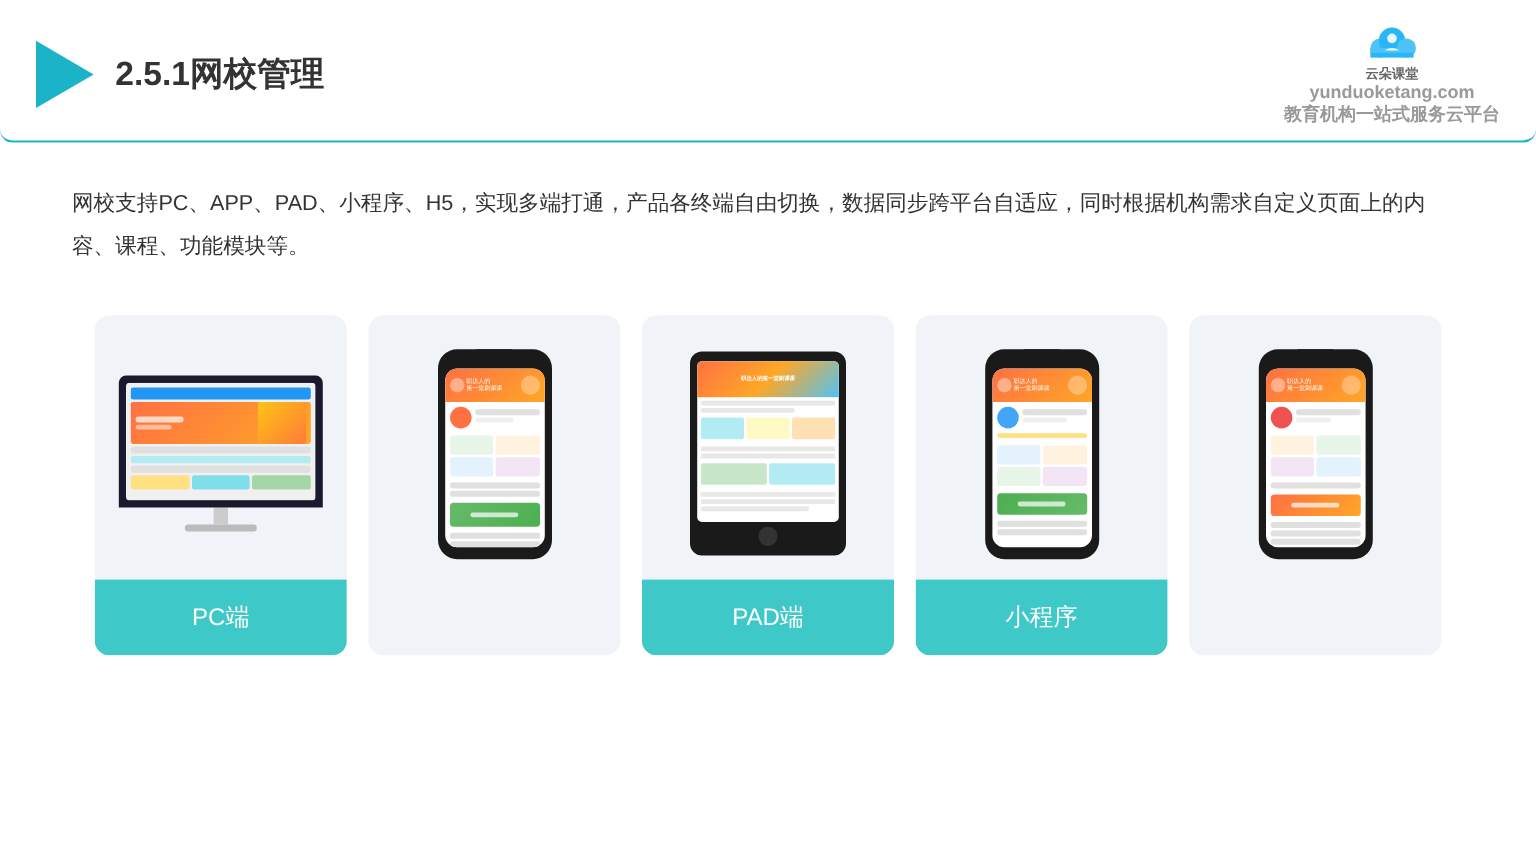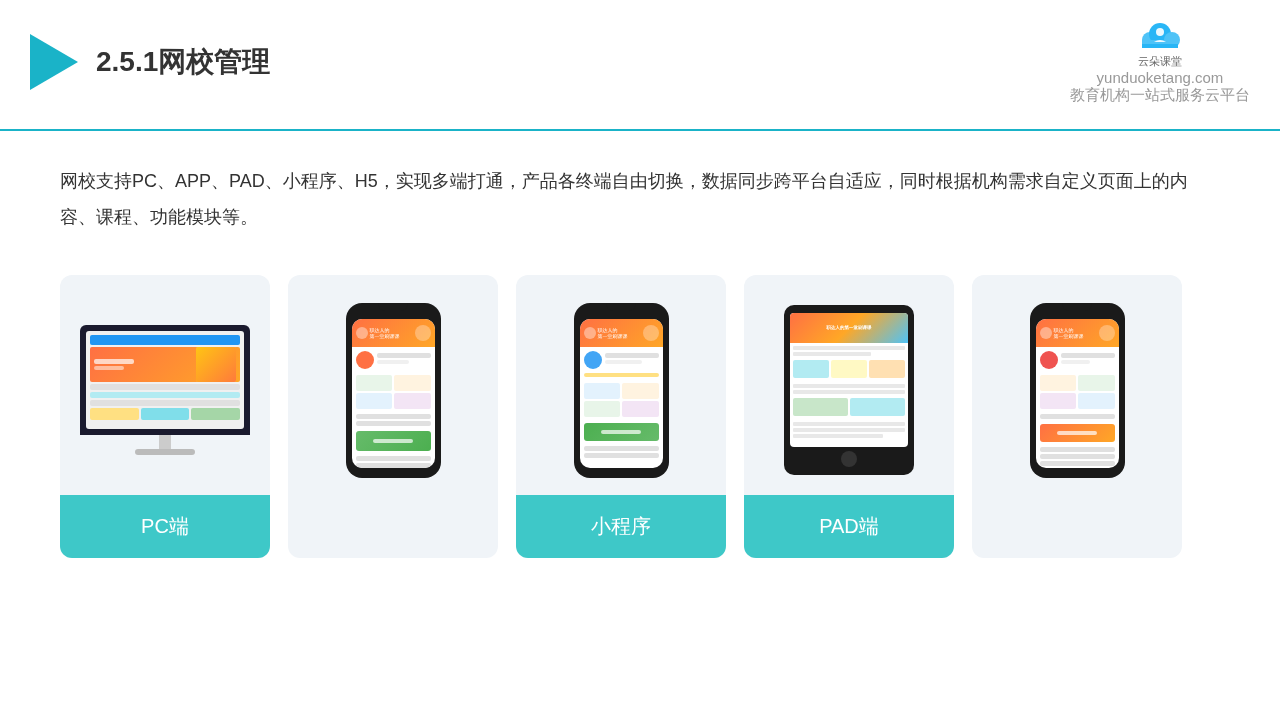--- a/index.html
+++ b/index.html
@@ -9,22 +9,23 @@
       background: #ffffff;
       font-family: 'Microsoft YaHei', 'PingFang SC', sans-serif;
       overflow: hidden;
       position: relative;
     }
 
     
     .header {
       display: flex;
       justify-content: space-between;
-      padding: 18px 30px 24px 30px;
+      padding: 18px 30px 12px 30px;
       border-bottom: 2px solid #1ab3c8;
+      border-radius: 11px;
     }
     .header-left {
       display: flex;
       align-items: center;
       gap: 18px;
     }
     .logo-triangle {
       width: 0;
       height: 0;
       border-top: 28px solid transparent;
@@ -33,20 +34,21 @@
     }
     .page-title {
       font-size: 28px;
       font-weight: 600;
       color: #333;
     }
     .header-right {
       display: flex;
       align-items: center;
       gap: 8px;
+      font-weight: bold;
     }
     .brand-logo {
       display: flex;
       flex-direction: column;
       align-items: center;
     }
     .brand-icon {
       width: 52px;
       height: 36px;
     }
@@ -67,20 +69,21 @@
       font-size: 18px;
       color: #333;
       line-height: 2;
     }
 
     
     .cards-container {
       display: flex;
       gap: 18px;
       padding: 20px 60px 30px 60px;
+      justify-content: center;
     }
 
     .card {
       background: #f0f4f8;
       border-radius: 12px;
       width: 210px;
       display: flex;
       flex-direction: column;
       align-items: center;
       overflow: hidden;
@@ -438,57 +441,20 @@
             <div class="phone-row"></div>
 
           </div>
         </div>
       </div>
     </div>
   </div>
 
   <div class="card">
     <div class="card-image-area">
-      <div class="phone-mock wide">
-        <div class="phone-notch"></div>
-        <div class="phone-screen">
-          <div class="phone-screen-header">
-            <div class="phone-header-dot"></div>
-            <div class="phone-header-text">职达人的<br>第一堂刷课课</div>
-            <div style="margin-left:auto;width:16px;height:16px;background:rgba(255,255,255,0.3);border-radius:50%"></div>
-          </div>
-          <div class="phone-body-content">
-            <div style="display:flex;gap:3px;margin-bottom:2px">
-              <div style="width:18px;height:18px;background:#42a5f5;border-radius:50%;flex-shrink:0"></div>
-              <div style="flex:1;display:flex;flex-direction:column;gap:2px;padding-top:2px">
-                <div class="phone-row"></div>
-                <div style="height:4px;background:#f0f0f0;border-radius:2px;width:70%"></div>
-              </div>
-            </div>
-            <div style="height:4px;background:#ffe082;border-radius:2px;margin-bottom:2px"></div>
-            <div class="phone-grid">
-              <div class="phone-grid-item blue"></div>
-              <div class="phone-grid-item orange"></div>
-              <div class="phone-grid-item"></div>
-              <div class="phone-grid-item purple"></div>
-            </div>
-            <div style="height:18px;background:linear-gradient(135deg,#4caf50,#66bb6a);border-radius:3px;margin-top:4px;display:flex;align-items:center;justify-content:center">
-              <div style="width:40px;height:4px;background:rgba(255,255,255,0.7);border-radius:2px"></div>
-            </div>
-            <div class="phone-row" style="margin-top:3px"></div>
-            <div class="phone-row"></div>
-          </div>
-        </div>
-      </div>
-    </div>
-    <div class="card-label">小程序</div>
-  </div>
-
-  <div class="card">
-    <div class="card-image-area">
       <div class="tablet-mock">
         <div class="tablet-screen">
           <div class="mini-banner">
             <div class="mini-banner-text">职达人的第一堂刷课课</div>
           </div>
           <div class="mini-content">
             <div class="mini-row"></div>
             <div class="mini-row" style="width:70%"></div>
             <div class="mini-cards">
               <div class="mini-card"></div>
@@ -517,20 +483,57 @@
       <div class="phone-mock wide">
         <div class="phone-notch"></div>
         <div class="phone-screen">
           <div class="phone-screen-header">
             <div class="phone-header-dot"></div>
             <div class="phone-header-text">职达人的<br>第一堂刷课课</div>
             <div style="margin-left:auto;width:16px;height:16px;background:rgba(255,255,255,0.3);border-radius:50%"></div>
           </div>
           <div class="phone-body-content">
             <div style="display:flex;gap:3px;margin-bottom:2px">
+              <div style="width:18px;height:18px;background:#42a5f5;border-radius:50%;flex-shrink:0"></div>
+              <div style="flex:1;display:flex;flex-direction:column;gap:2px;padding-top:2px">
+                <div class="phone-row"></div>
+                <div style="height:4px;background:#f0f0f0;border-radius:2px;width:70%"></div>
+              </div>
+            </div>
+            <div style="height:4px;background:#ffe082;border-radius:2px;margin-bottom:2px"></div>
+            <div class="phone-grid">
+              <div class="phone-grid-item blue"></div>
+              <div class="phone-grid-item orange"></div>
+              <div class="phone-grid-item"></div>
+              <div class="phone-grid-item purple"></div>
+            </div>
+            <div style="height:18px;background:linear-gradient(135deg,#4caf50,#66bb6a);border-radius:3px;margin-top:4px;display:flex;align-items:center;justify-content:center">
+              <div style="width:40px;height:4px;background:rgba(255,255,255,0.7);border-radius:2px"></div>
+            </div>
+            <div class="phone-row" style="margin-top:3px"></div>
+            <div class="phone-row"></div>
+          </div>
+        </div>
+      </div>
+    </div>
+    <div class="card-label">小程序</div>
+  </div>
+
+  <div class="card">
+    <div class="card-image-area">
+      <div class="phone-mock wide">
+        <div class="phone-notch"></div>
+        <div class="phone-screen">
+          <div class="phone-screen-header">
+            <div class="phone-header-dot"></div>
+            <div class="phone-header-text">职达人的<br>第一堂刷课课</div>
+            <div style="margin-left:auto;width:16px;height:16px;background:rgba(255,255,255,0.3);border-radius:50%"></div>
+          </div>
+          <div class="phone-body-content">
+            <div style="display:flex;gap:3px;margin-bottom:2px">
               <div style="width:18px;height:18px;background:#ef5350;border-radius:50%;flex-shrink:0"></div>
               <div style="flex:1;display:flex;flex-direction:column;gap:2px;padding-top:2px">
                 <div class="phone-row"></div>
                 <div style="height:4px;background:#f0f0f0;border-radius:2px;width:55%"></div>
               </div>
             </div>
             <div class="phone-grid">
               <div class="phone-grid-item orange"></div>
               <div class="phone-grid-item"></div>
               <div class="phone-grid-item purple"></div>

